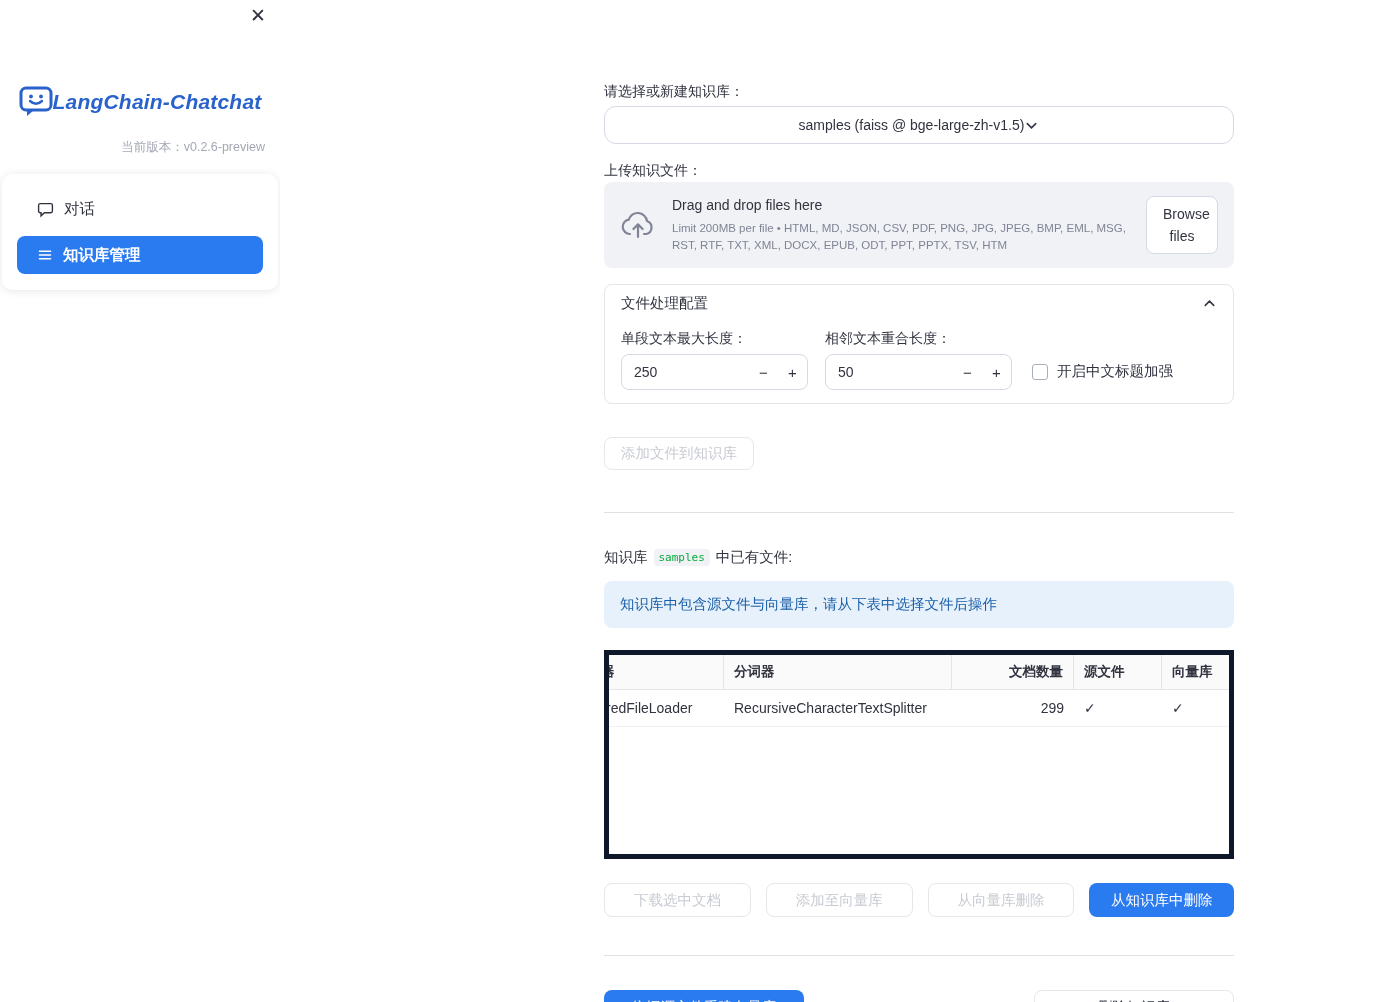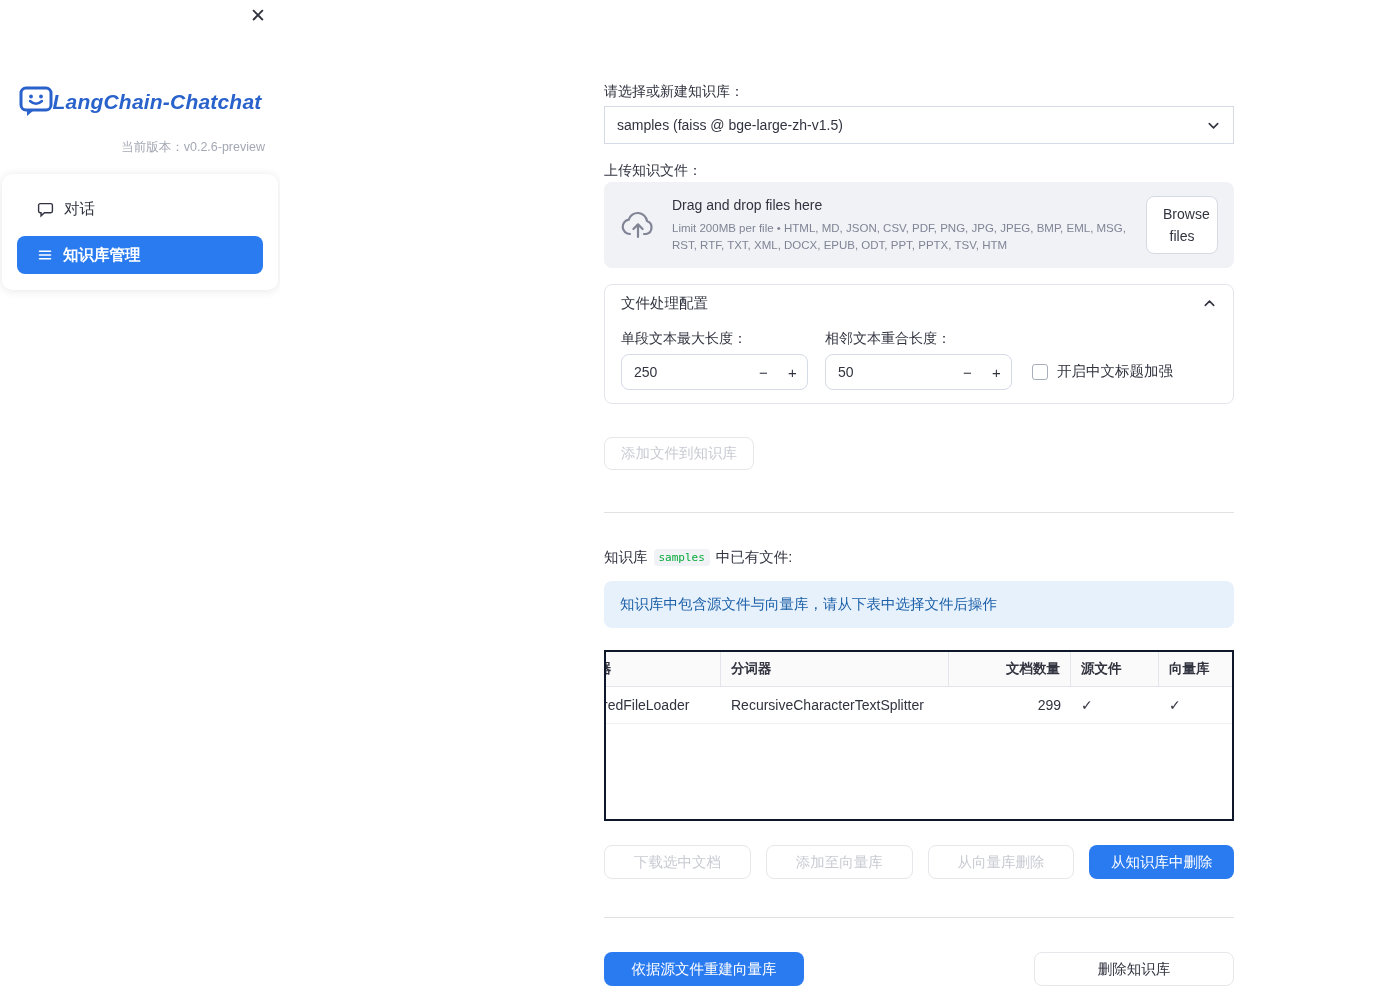--- a/index.html
+++ b/index.html
@@ -24,22 +24,22 @@
   .menu-item + .menu-item { margin-top:8px; }
   .menu-item.selected { background:#2b7bf0; color:#fff; font-weight:600; }
   .mi-icon { display:flex; align-items:center; }
 
   
   .main { position:absolute; left:280px; top:0; width:1100px; height:100%; background:#fff; }
   .content { width:630px; margin-left:324px; padding-top:81px; }
 
   .field-label { font-size:14px; color:#31333f; line-height:20px; }
 
-  .selectbox { margin-top:5px; height:38px; border:1px solid #d5dae5; border-radius:0; background:#fff;
-               display:flex; align-items:center; justify-content:space-between; padding:0 12px; cursor:pointer; }
+  .selectbox { margin-top:5px; height:38px; border:1px solid #d5dae5; border-radius:12px; background:#fff;
+               display:flex; align-items:center; justify-content:center; padding:0 12px; cursor:pointer; }
 
   .upload-label { margin-top:16px; }
   .dropzone { margin-top:2px; height:86px; background:#f0f2f6; border-radius:8px;
               display:flex; align-items:center; gap:16px; padding:16px; }
   .dz-texts { flex:1; }
   .dz-title { font-size:14px; color:#31333f; margin-bottom:7px; }
   .dz-limit { font-size:11.5px; color:#808495; line-height:1.45; max-width:474px; }
   .browse-btn { width:72px; padding:6px 16px; background:#fff; border:1px solid #d5dae5; border-radius:8px;
                 font-size:14px; color:#31333f; text-align:center; line-height:1.6; cursor:pointer; }
 
@@ -62,21 +62,21 @@
   hr.divider { border:none; border-top:1px solid rgba(49,51,63,0.15); margin:42px 0 0 0; }
   hr.divider2 { border:none; border-top:1px solid rgba(49,51,63,0.15); margin:38px 0 0 0; }
 
   .kb-line { margin-top:35px; display:flex; align-items:center; font-size:14.5px; }
   .kb-code { font-family:"DejaVu Sans Mono","Liberation Mono",monospace; font-size:11px; color:#09ab3b;
              background:#f0f2f6; padding:2px 5px; border-radius:4px; margin:0 6px; }
 
   .info-box { margin-top:14px; height:47px; background:#e7f1fb; color:#1a5fa8; border-radius:8px;
               display:flex; align-items:center; padding:0 16px; font-size:14.5px;text-align:center; }
 
-  .table { margin-top:22px; height:171px; border:2px solid #0f172a; background:#fff; overflow:hidden; }
+  .table { margin-top:22px; height:209px; border:5px solid #0f172a; background:#fff; overflow:hidden; }
   .t-head, .t-row { display:grid; grid-template-columns:115px 228px 122px 88px 1fr; }
   .t-head { height:35px; background:#fafafb; border-bottom:1px solid #e3e5ea; font-size:13.5px; font-weight:600; }
   .t-hcell { display:flex; align-items:center; padding:0 10px; border-right:1px solid #e3e5ea;
              overflow:hidden; white-space:nowrap; }
   .t-hcell:last-child { border-right:none; }
   .t-hcell.num { justify-content:flex-end; }
   .t-hcell.clip { padding-left:0; text-indent:-8px; }
   .t-row { height:37px; align-items:center; font-size:14px; border-bottom:1px solid #f0f1f4; cursor:pointer; }
   .t-cell { padding:0 10px; overflow:hidden; white-space:nowrap; }
   .t-cell.clip { padding-left:0; text-indent:-3px; }

